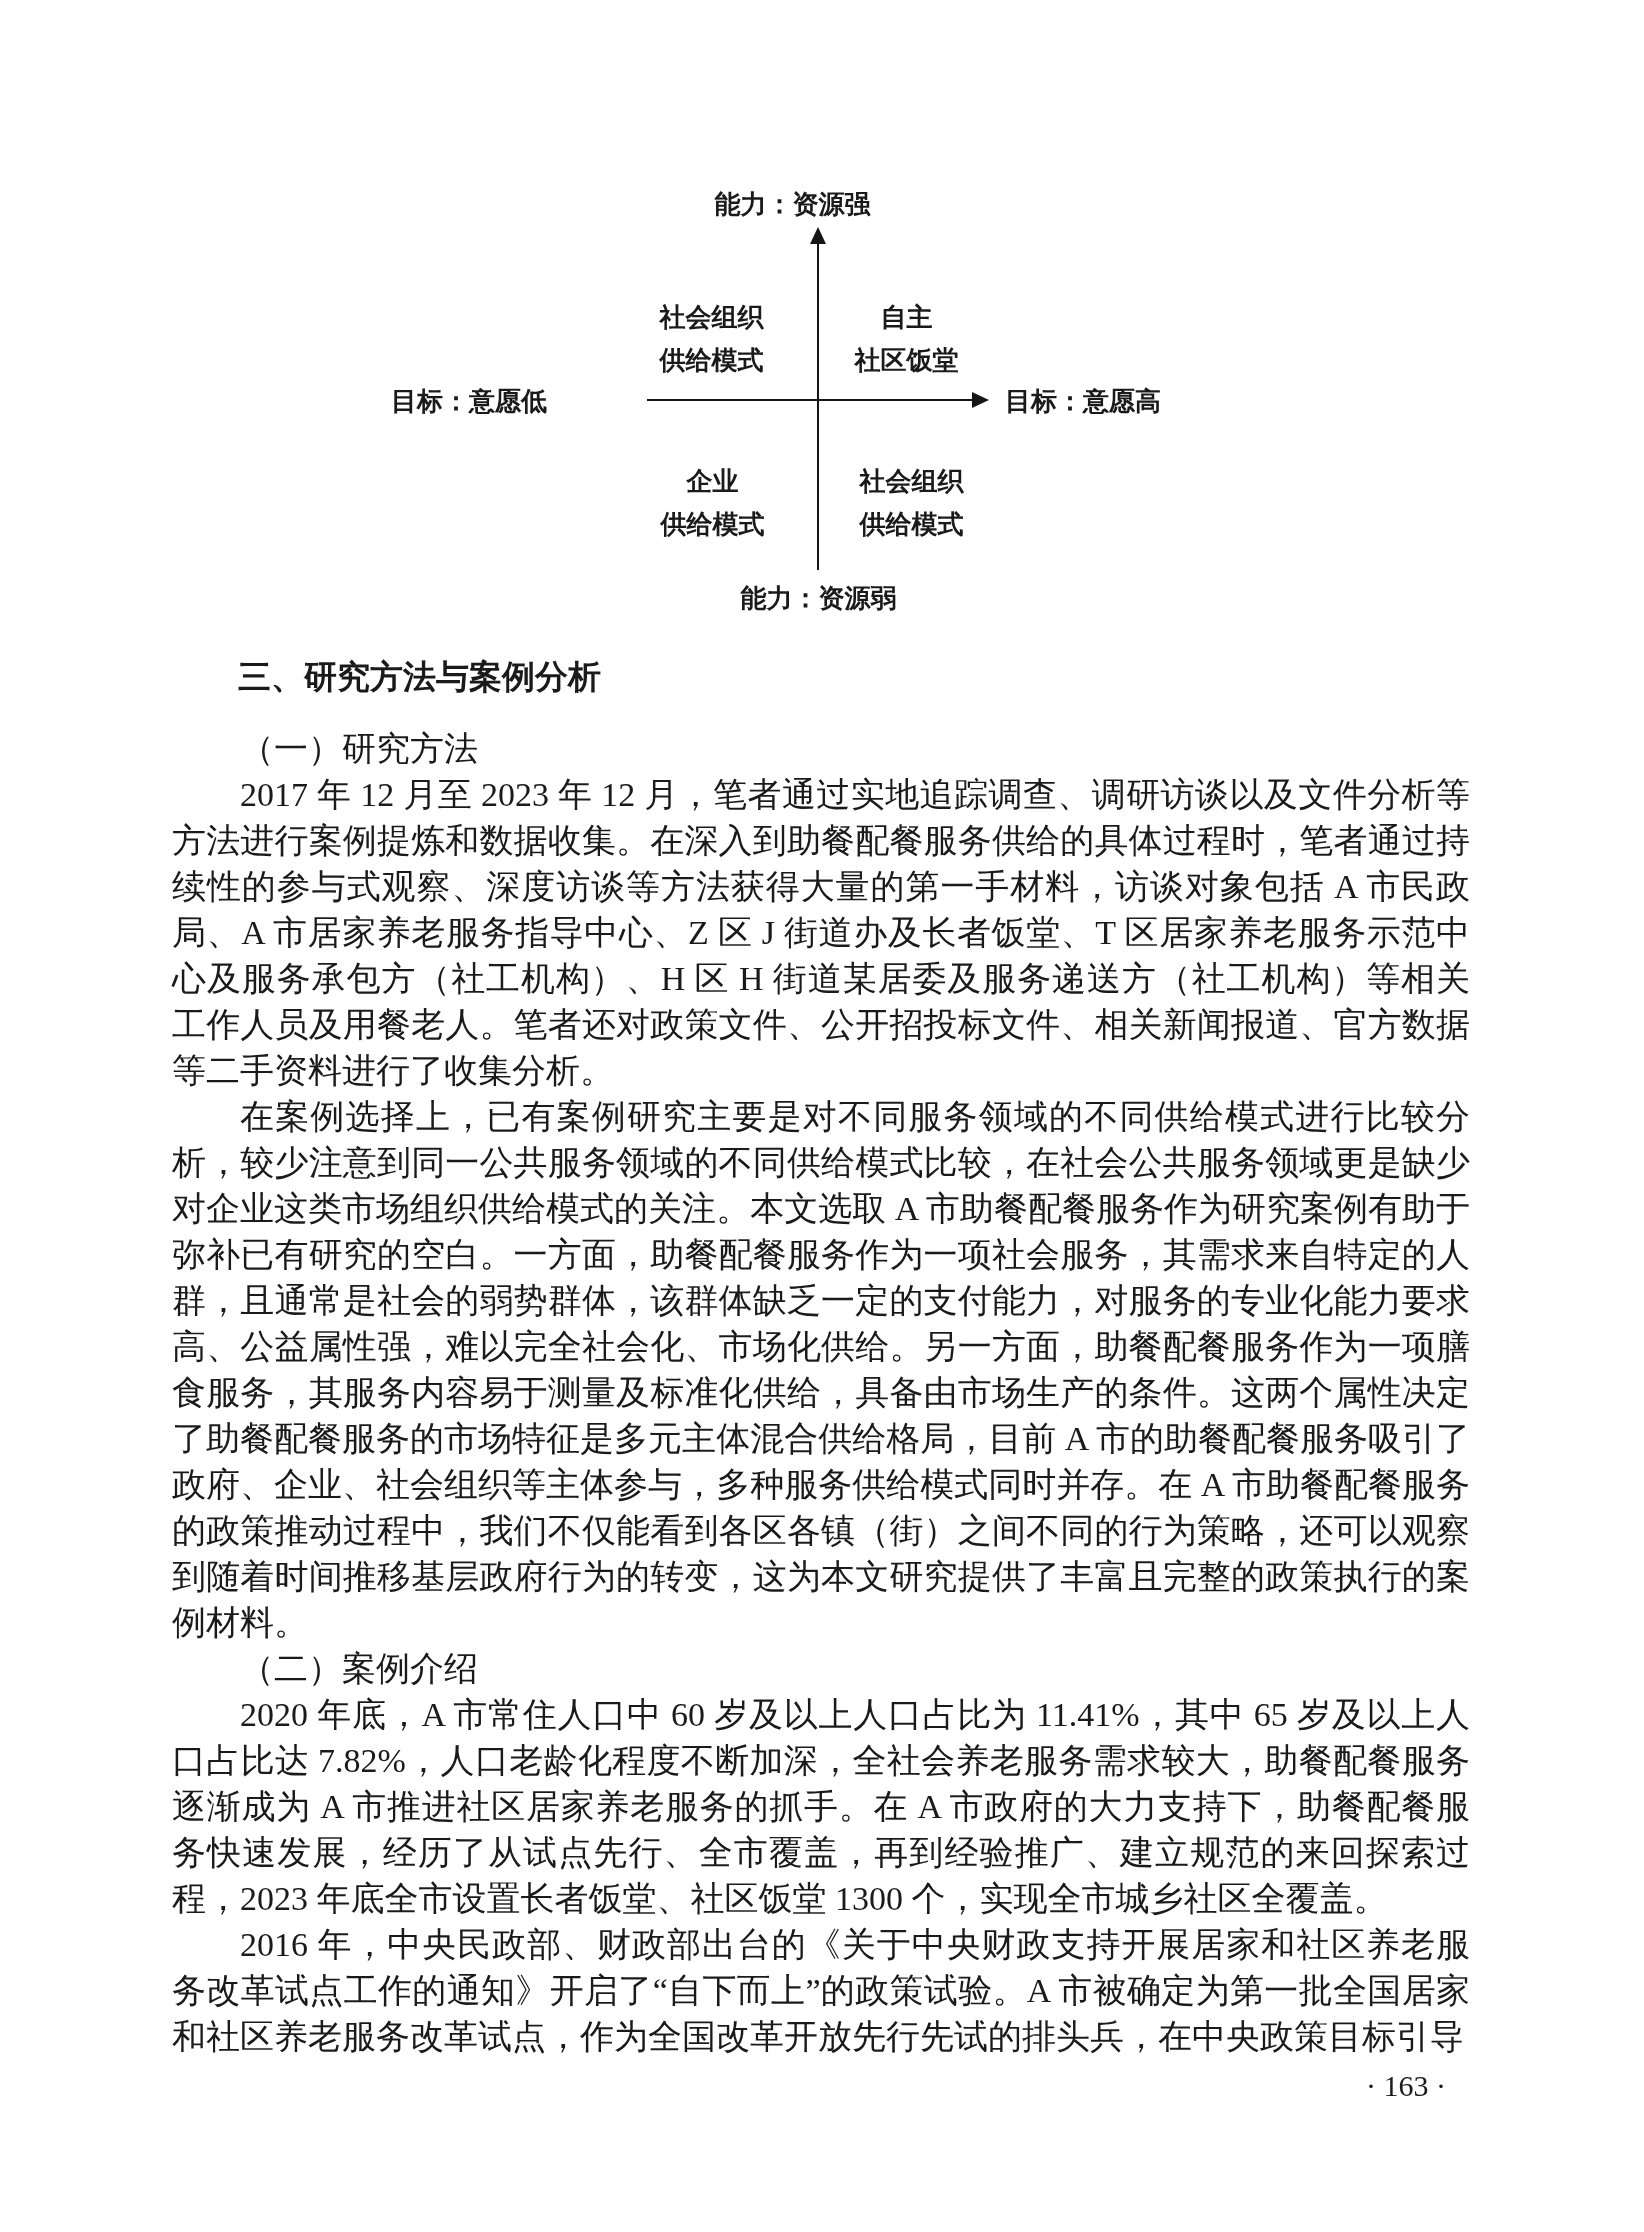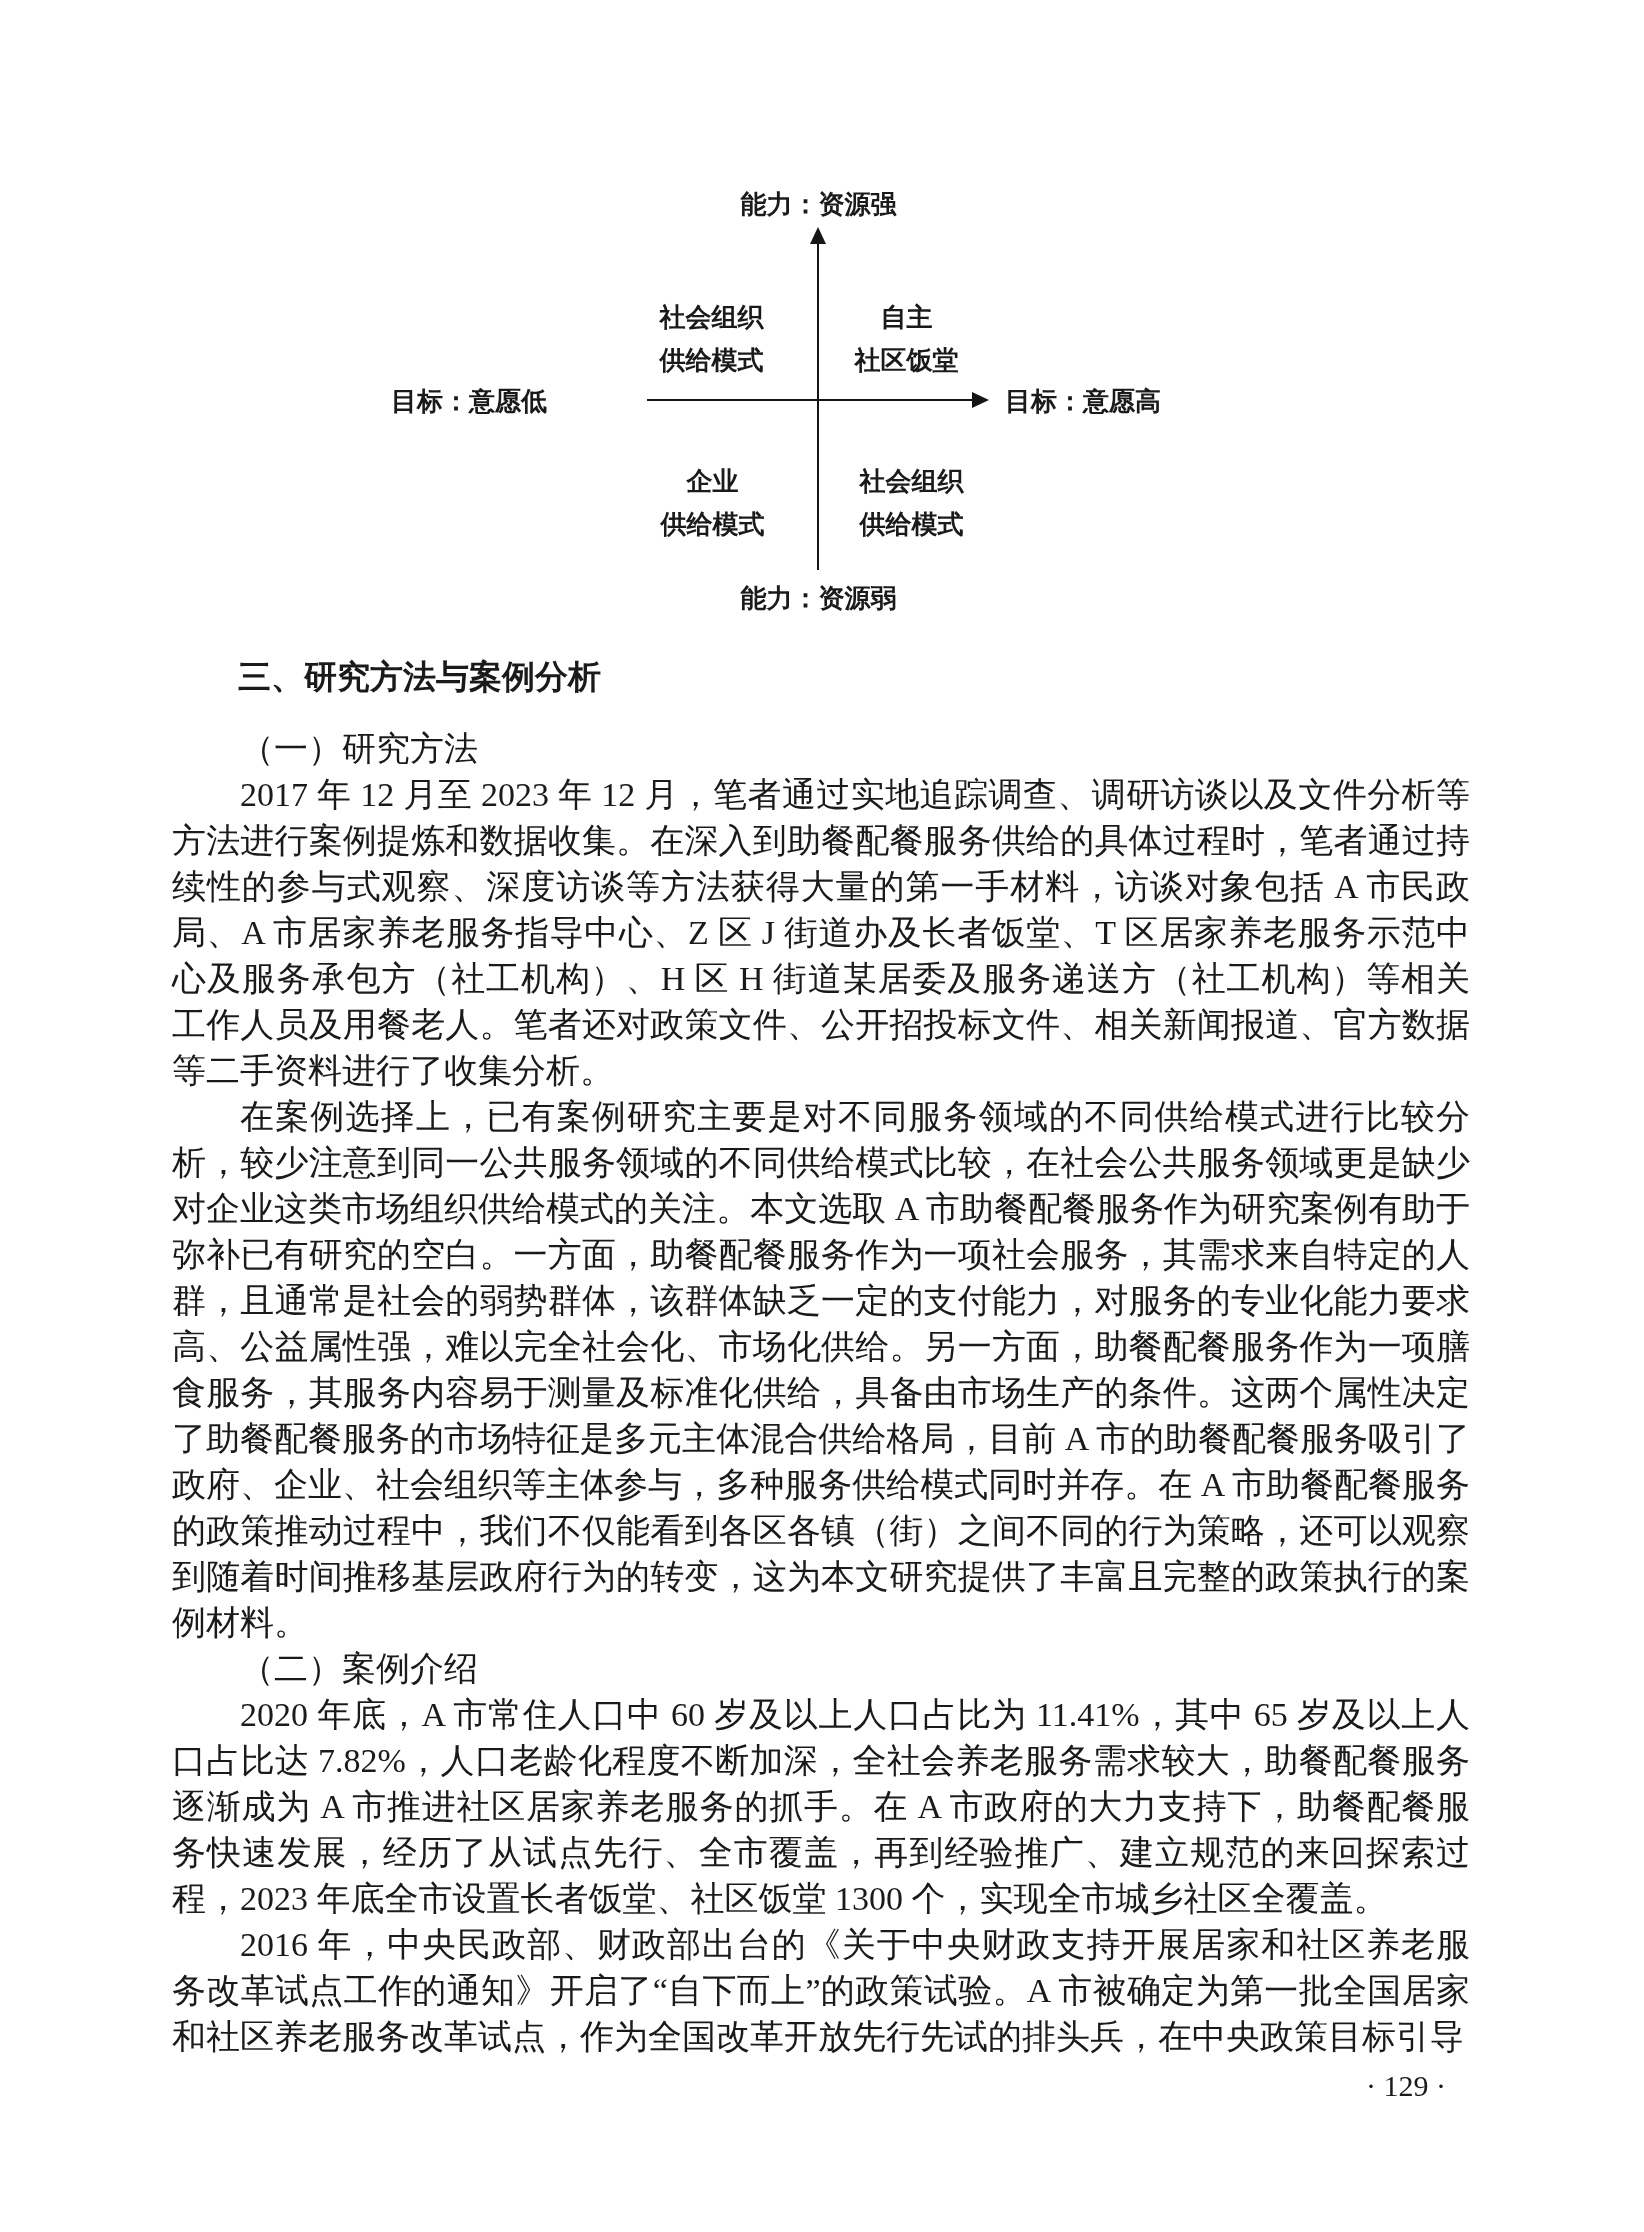--- a/index.html
+++ b/index.html
@@ -30,21 +30,21 @@
   }
   .fig-label {
     position: absolute;
     font-family: "Liberation Serif", "DejaVu Serif", serif;
     font-weight: bold;
     font-size: 26px;
     line-height: 30px;
     color: #1a1a1a;
     white-space: nowrap;
   }
-  .cap-top    { left: 669px; top: 190px; width: 299px; text-align: center; }
+  .cap-top    { left: 643px; top: 190px; width: 299px; text-align: center; }
   .cap-bottom { left: 669px; top: 584px; width: 299px; text-align: center; }
   .goal-low   { left: 391px; top: 387px; width: 249px; text-align: left; }
   .goal-high  { left: 1005px; top: 387px; width: 249px; text-align: left; }
   .quad {
     position: absolute; width: 199px; text-align: center;
     white-space: pre-line; line-height: 43px;
   }
   .q-tl { left: 612px; top: 296px; }
   .q-tr { left: 807px; top: 296px; }
   .q-bl { left: 613px; top: 460px; }
@@ -118,17 +118,17 @@
     <h2 class="section-heading">三、研究方法与案例分析</h2>
 
     <p class="sub-heading">（一）研究方法</p>
     <p class="body-para">2017 年 12 月至 2023 年 12 月，笔者通过实地追踪调查、调研访谈以及文件分析等方法进行案例提炼和数据收集。在深入到助餐配餐服务供给的具体过程时，笔者通过持续性的参与式观察、深度访谈等方法获得大量的第一手材料，访谈对象包括 A 市民政局、A 市居家养老服务指导中心、Z 区 J 街道办及长者饭堂、T 区居家养老服务示范中心及服务承包方（社工机构）、H 区 H 街道某居委及服务递送方（社工机构）等相关工作人员及用餐老人。笔者还对政策文件、公开招投标文件、相关新闻报道、官方数据等二手资料进行了收集分析。</p>
     <p class="body-para">在案例选择上，已有案例研究主要是对不同服务领域的不同供给模式进行比较分析，较少注意到同一公共服务领域的不同供给模式比较，在社会公共服务领域更是缺少对企业这类市场组织供给模式的关注。本文选取 A 市助餐配餐服务作为研究案例有助于弥补已有研究的空白。一方面，助餐配餐服务作为一项社会服务，其需求来自特定的人群，且通常是社会的弱势群体，该群体缺乏一定的支付能力，对服务的专业化能力要求高、公益属性强，难以完全社会化、市场化供给。另一方面，助餐配餐服务作为一项膳食服务，其服务内容易于测量及标准化供给，具备由市场生产的条件。这两个属性决定了助餐配餐服务的市场特征是多元主体混合供给格局，目前 A 市的助餐配餐服务吸引了政府、企业、社会组织等主体参与，多种服务供给模式同时并存。在 A 市助餐配餐服务的政策推动过程中，我们不仅能看到各区各镇（街）之间不同的行为策略，还可以观察到随着时间推移基层政府行为的转变，这为本文研究提供了丰富且完整的政策执行的案例材料。</p>
 
     <p class="sub-heading">（二）案例介绍</p>
     <p class="body-para">2020 年底，A 市常住人口中 60 岁及以上人口占比为 11.41%，其中 65 岁及以上人口占比达 7.82%，人口老龄化程度不断加深，全社会养老服务需求较大，助餐配餐服务逐渐成为 A 市推进社区居家养老服务的抓手。在 A 市政府的大力支持下，助餐配餐服务快速发展，经历了从试点先行、全市覆盖，再到经验推广、建立规范的来回探索过程，2023 年底全市设置长者饭堂、社区饭堂 1300 个，实现全市城乡社区全覆盖。</p>
     <p class="body-para">2016 年，中央民政部、财政部出台的《关于中央财政支持开展居家和社区养老服务改革试点工作的通知》开启了“自下而上”的政策试验。A 市被确定为第一批全国居家和社区养老服务改革试点，作为全国改革开放先行先试的排头兵，在中央政策目标引导</p>
 
-    <div class="page-number">· 129 ·</div>
+    <div class="page-number">· 163 ·</div>
   </div>
 
 </div>
 
 
 </body></html>

